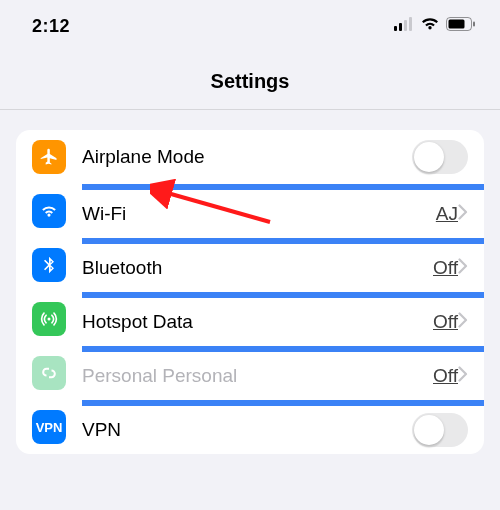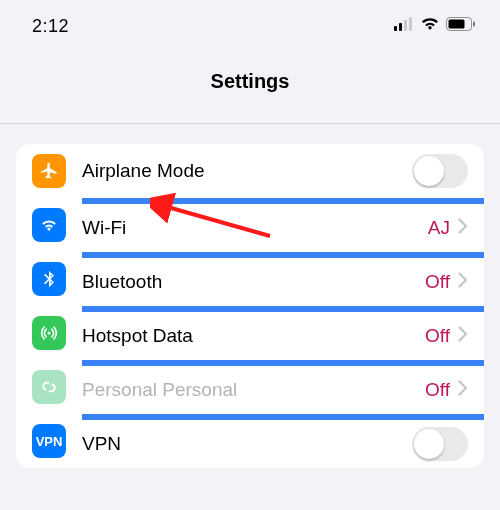--- a/index.html
+++ b/index.html
@@ -1,30 +1,30 @@
 <!DOCTYPE html>
 <html><head>
 <meta charset="utf-8">
 <style>
   * { margin: 0; padding: 0; box-sizing: border-box; -webkit-font-smoothing: antialiased; }
   html, body { width: 500px; height: 510px; background: #f2f2f7; font-family: -apple-system, "Helvetica Neue", Helvetica, Arial, sans-serif; overflow: hidden; }
   .status-bar { display: flex; justify-content: space-between; align-items: center; padding: 12px 24px 0 32px; height: 40px; }
-  .status-time { font-weight: 400; font-size: 18px; letter-spacing: 0.5px; color: #000; }
+  .status-time { font-weight: 700; font-size: 18px; letter-spacing: 0.5px; color: #000; }
   .status-right { display: flex; align-items: center; gap: 6px; }
-  .header { text-align: center; padding: 30px 0 30px; border-bottom: 1px solid #d6d6da; }
+  .header { text-align: center; padding: 30px 0 16px; border-bottom: 1px solid #d6d6da; }
   .header-title { font-size: 20px; font-weight: 700; color: #000; }
   .content { padding: 20px 16px; }
   .group { background: #fff; border-radius: 14px; overflow: hidden; }
   .row { display: flex; align-items: center; height: 54px; }
   .row + .row .row-body { border-top: 6px solid #3b82f6; }
   .row-icon { width: 34px; height: 34px; margin: 0 16px 0 16px; border-radius: 8px; display: flex; align-items: center; justify-content: center; flex-shrink: 0; }
   .row-body { flex: 1; height: 100%; display: flex; align-items: center; padding-right: 16px; }
   .row-label { flex: 1; font-size: 19px; color: #000; }
   .row-label.disabled { color: #b3b3b8; }
-  .row-value { font-size: 19px; color: #be185d; margin-right: 8px; }
+  .row-value { font-size: 19px; color: #404040; margin-right: 0; text-decoration: underline; }
   .chevron { color: #c5c5c9; }
   .switch { position: relative; width: 56px; height: 34px; background: #e9e9ea; border-radius: 17px; flex-shrink: 0; }
   .switch .knob { position: absolute; width: 30px; height: 30px; background: #fff; border-radius: 50%; top: 2px; left: 2px; box-shadow: 0 1px 3px rgba(0,0,0,0.2), 0 3px 1px rgba(0,0,0,0.06); }
   
   .ic-airplane { background: #ff9500; }
   .ic-wifi     { background: #007aff; }
   .ic-bt       { background: #007aff; }
   .ic-mobile   { background: #34c759; }
   .ic-hotspot  { background: #a8e4c1; }
   .ic-vpn      { background: #007aff; color:#fff; font-size: 13px; font-weight: 700; }

